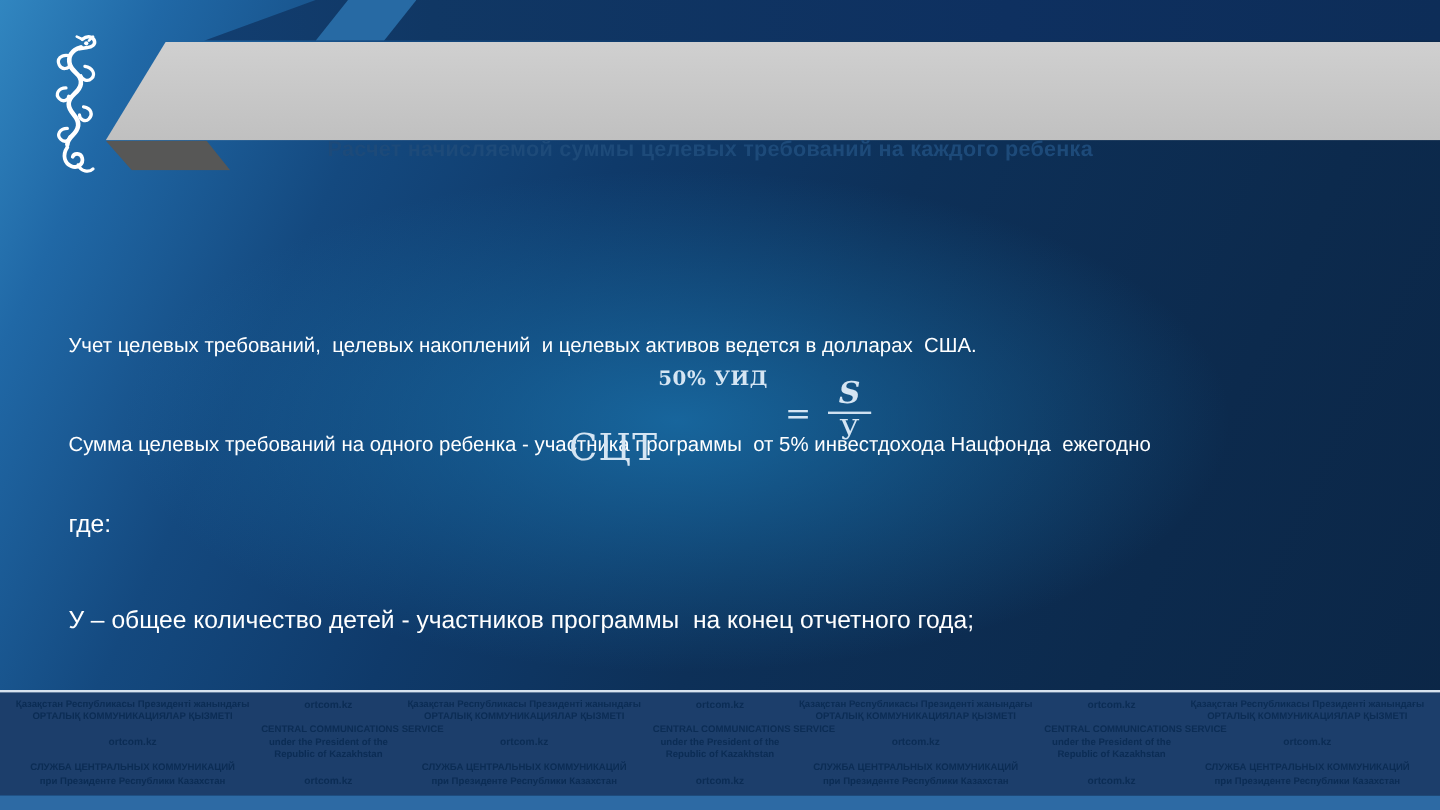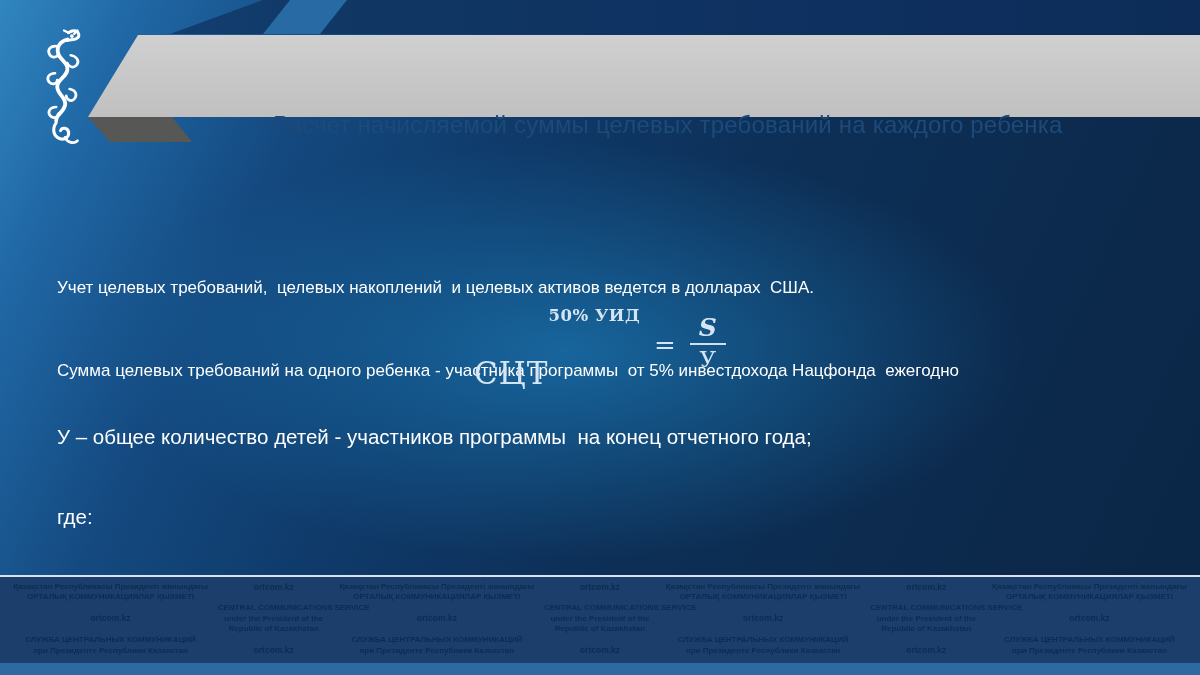--- a/index.html
+++ b/index.html
@@ -34,21 +34,21 @@
     position:absolute; left:0; top:117px; width:300px; height:25px;
     clip-path:polygon(88px 0, 172px 0, 192px 25px, 110px 25px);
     background:#575756;
   }
 
   .logo { position:absolute; left:30px; top:26px; width:68px; height:126px; }
   .logo svg { width:100%; height:100%; }
 
   .title {
     position:absolute; left:273px; top:47px;
-    color:#1d4a79; font-weight:normal; font-size:24px; line-height:31px;
+    color:#1d4a79; font-weight:bold; font-size:18px; line-height:31px;
     white-space:pre; letter-spacing:.2px;
   }
 
   
   .copy { position:absolute; color:#ffffff; white-space:pre; font-size:17px; line-height:27.5px; }
   .intro { left:57px; top:219px; }
   .defs  { left:57px; top:371px; font-size:20.5px; line-height:26.5px; }
   .s-var { font-family:"DejaVu Serif", serif; font-style:italic; font-size:21px; }
 
   
@@ -128,22 +128,22 @@
       <span class="f-sup">50% УИД</span>
     </span>
     <span class="f-eq">=</span>
     <span class="f-frac">
       <span class="f-num">S</span>
       <span class="f-den">У</span>
     </span>
   </div>
 
   <div class="copy defs">
+    <div>где:</div>
     <div>У – общее количество детей - участников программы  на конец отчетного года;</div>
-    <div>где:</div>
     <div><span class="s-var">S</span><span> – сумма 50% от усредненного инвест. дохода Нацфонда  за отчетный год с учетом  корректировки  по детям:</span></div>
     <div>- выбывшим  по причине  утраты (выхода из) гражданства Республики  Казахстан в отчетном году;</div>
     
     
   </div>
 
   <div class="footer">
     <div class="fcol a">
       <div class="fcell f-kk">
         <div>Қазақстан Республикасы Президенті жанындағы</div>

